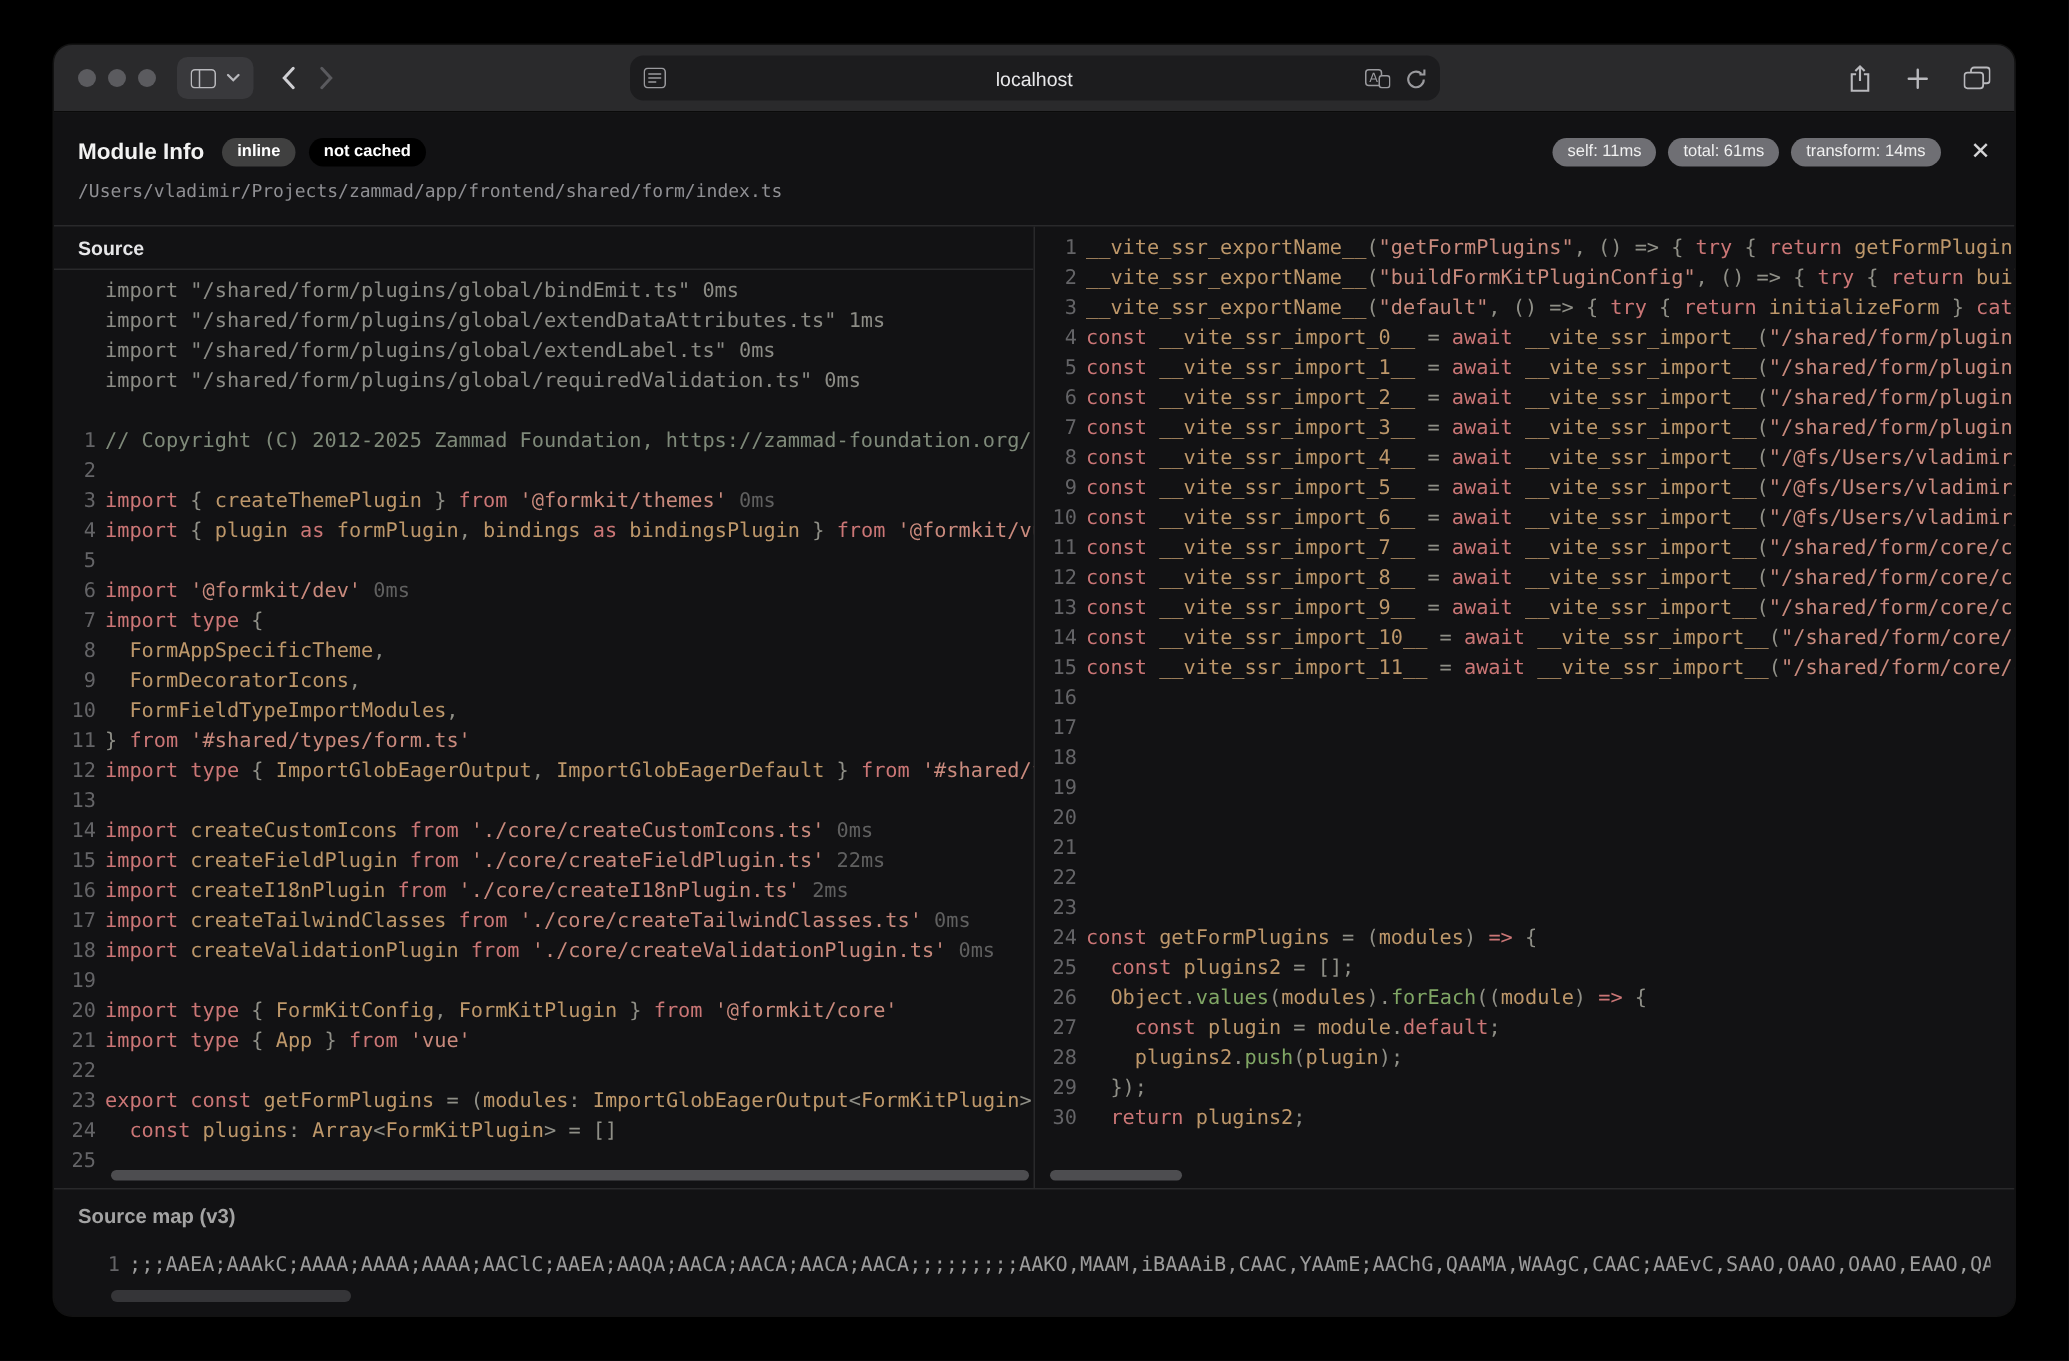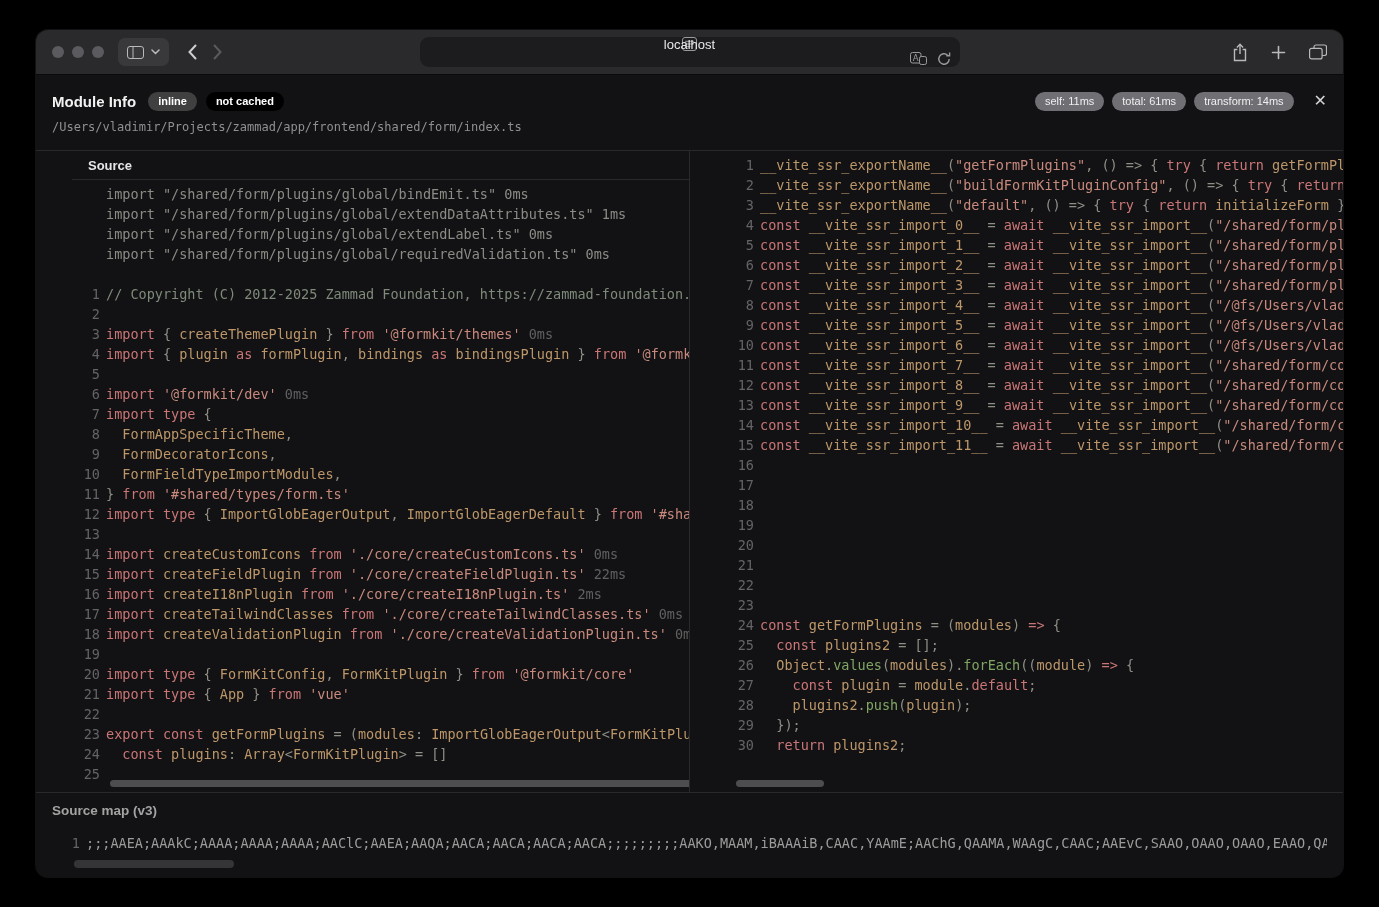--- a/index.html
+++ b/index.html
@@ -21,21 +21,21 @@
   .light{width:12px;height:12px;border-radius:50%;background:#5b5b5f;}
   .chrome-btn{display:flex;align-items:center;justify-content:center;background:none;border:none;padding:0;cursor:default;}
   .sidebar-group{
     display:flex;align-items:center;gap:7px;background:#39393c;border-radius:7px;
     height:28px;padding:0 9px;margin-right:18px;
   }
   .nav-btn{margin-right:16px;}
   .urlbar{
     position:absolute;left:50%;top:7px;transform:translateX(-50%);
     width:522px;height:30px;background:#1c1c1e;border-radius:9px;
-    display:flex;align-items:center;padding:0 9px;flex-direction:column;
+    display:flex;align-items:center;padding:0 9px;
   }
   .urlbar-text{
     position:absolute;left:0;right:0;text-align:center;
     color:#e8e8ea;font-size:13px;pointer-events:none;
   }
   .urlbar-right{margin-left:auto;display:flex;align-items:center;gap:10px;position:relative;}
   .chrome-right{margin-left:auto;display:flex;align-items:center;gap:23px;}
   
   .page{height:803px;background:#121214;display:flex;flex-direction:column;}
   .mi-header{padding:15px 16px 12px;}
@@ -55,21 +55,21 @@
   .close-btn{
     background:none;border:none;color:#d4d4d6;font-size:16px;line-height:16px;
     margin-left:12px;padding:0;cursor:default;font-family:"DejaVu Sans",sans-serif;
   }
   .mi-path{
     margin-top:8px;font-family:"DejaVu Sans Mono",monospace;font-size:12px;
     color:#909094;height:18px;white-space:nowrap;overflow:hidden;
   }
   
   .panels{display:flex;height:641px;border-top:1px solid #29292b;}
-  .panel{flex:1;min-width:0;position:relative;overflow:hidden;margin-left:36px;}
+  .panel{flex:1;min-width:0;position:relative;overflow:hidden;}
   .panel-source{border-right:1px solid #29292b;}
   .panel-title{
     height:28px;display:flex;align-items:center;padding:0 16px;
     border-bottom:1px solid #29292b;font-size:13px;font-weight:700;color:#e6e6e8;
   }
   .code{padding-top:4px;font-family:"DejaVu Sans Mono",monospace;font-size:13.5px;}
   .cl{display:flex;height:20px;line-height:20px;white-space:pre;}
   .ln{flex:none;width:28px;text-align:right;padding-right:6px;color:#646467;}
   .lc{flex:1;min-width:0;overflow:hidden;white-space:pre;}
   .tok-k{color:#cb7676;}

